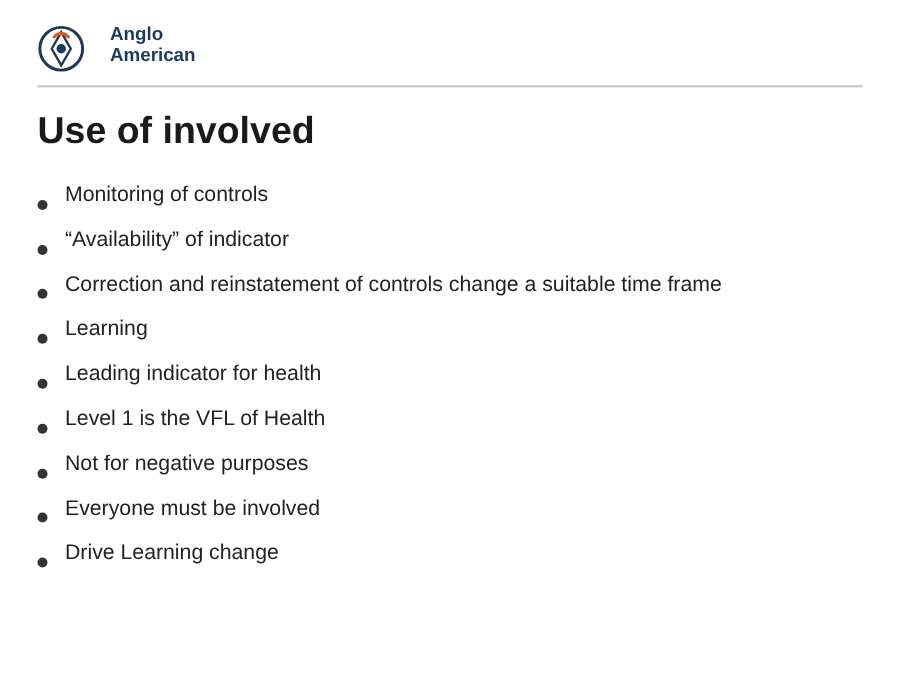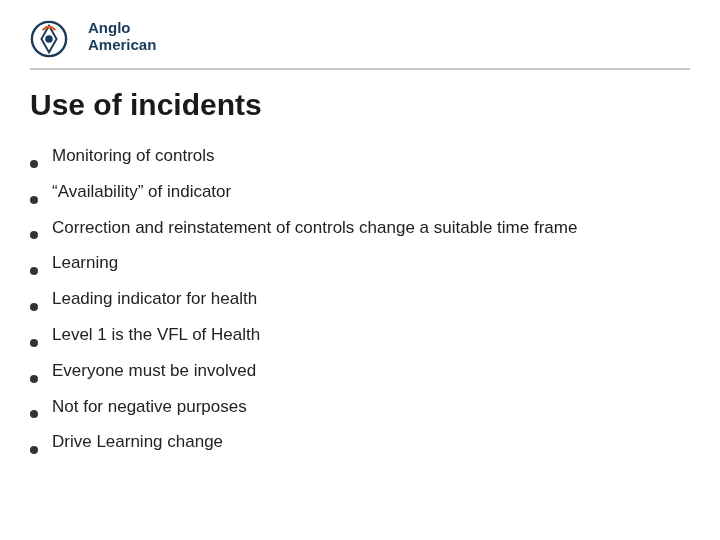--- a/index.html
+++ b/index.html
@@ -110,21 +110,21 @@
 
         <path d="M14,10 Q20,4 26,10" fill="none" stroke="#e05a1e" stroke-width="2.5" stroke-linecap="round"></path>
       </svg>
       <div class="logo-text">
         <span class="anglo">Anglo</span>
         <span class="american">American</span>
       </div>
     </div>
   </div>
 
-  <div class="title">Use of incidents</div>
+  <div class="title">Use of involved</div>
 
   <ul class="bullet-list">
   <li>
         <div class="bullet-dot"></div>
         <span>Monitoring of controls</span>
       </li>
       <li>
         <div class="bullet-dot"></div>
         <span>“Availability” of indicator</span>
       </li>
@@ -139,25 +139,25 @@
       <li>
         <div class="bullet-dot"></div>
         <span>Leading indicator for health</span>
       </li>
       <li>
         <div class="bullet-dot"></div>
         <span>Level 1 is the VFL of Health</span>
       </li>
       <li>
         <div class="bullet-dot"></div>
-        <span>Everyone must be involved</span>
+        <span>Not for negative purposes</span>
       </li>
       <li>
         <div class="bullet-dot"></div>
-        <span>Not for negative purposes</span>
+        <span>Everyone must be involved</span>
       </li>
       <li>
         <div class="bullet-dot"></div>
         <span>Drive Learning change</span>
       </li>
     </ul>
 
 </div>
 
 </body></html>

